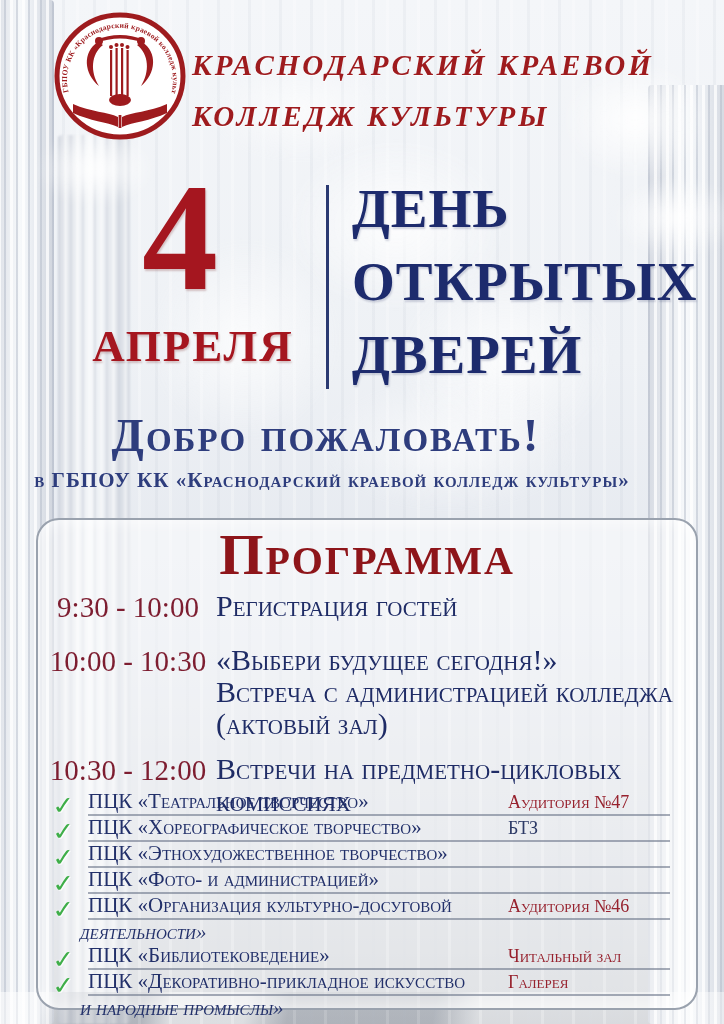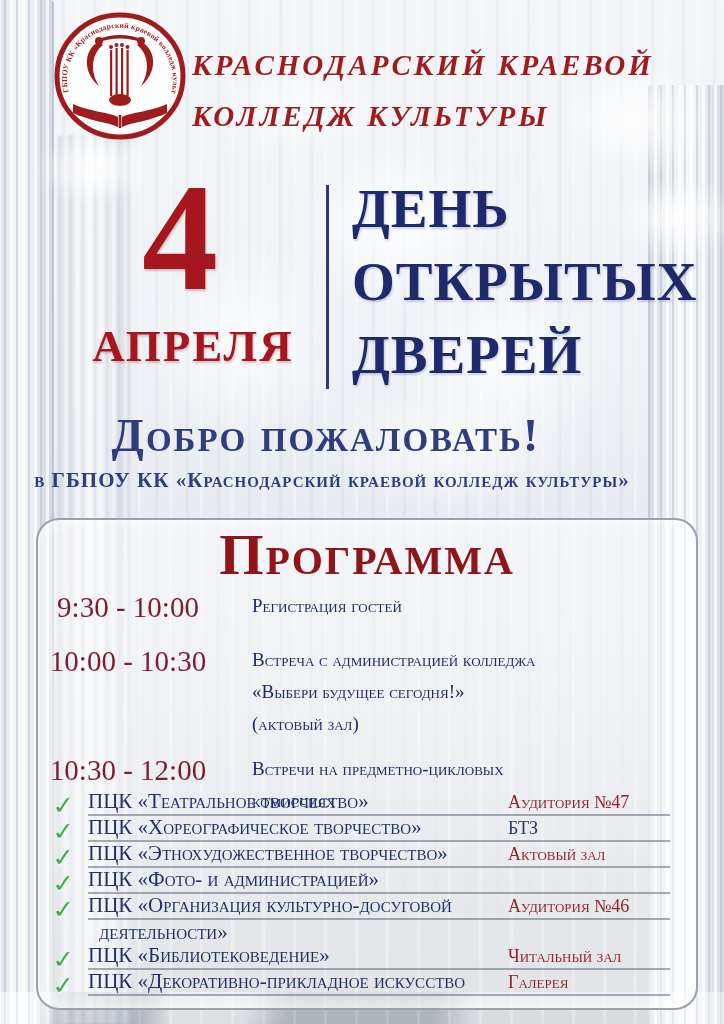--- a/index.html
+++ b/index.html
@@ -87,33 +87,33 @@
     font-variant:small-caps; font-weight:700; font-size:57px; letter-spacing:2px; color:#8e151a;
   }
   .schedule { position:absolute; left:6px; top:70px; width:636px; }
   .sched-row { display:flex; align-items:flex-start; }
   .sched-row.r1 { margin-bottom:20px; }
   .sched-row.r2 { margin-bottom:13px; }
   .sched-time {
     flex:0 0 168px; text-align:center; font-size:29px; line-height:34px;
     color:#7d1d30; white-space:nowrap;
   }
-  .sched-desc { font-variant:small-caps; font-size:19px; line-height:32px; color:#1f2c66; padding-left:4px;margin-left:36px; }
+  .sched-desc { font-variant:small-caps; font-size:30px; line-height:32px; color:#1f2c66; padding-left:4px; }
   
   .committees { position:absolute; left:14px; top:270px; width:618px; }
   .com-row { position:relative; }
   .com-line1 {
     display:flex; align-items:baseline; margin-left:36px; height:24px;
     border-bottom:2px solid rgba(108,118,138,.6);
     gap:30px;
   }
   .com-name { flex:1 1 auto; font-variant:small-caps; font-size:21px; line-height:23px; color:#22306a; white-space:nowrap; overflow:hidden; }
   .com-loc  { flex:0 0 162px; font-variant:small-caps; font-size:18px; color:#97222e; white-space:nowrap; }
   .com-loc.loc-navy { color:#2d3a66; }
-  .com-line2 { margin-left:47px; height:24px; font-variant:small-caps; font-size:21px; line-height:24px; color:#22306a; }
+  .com-line2 { margin-left:28px; height:24px; font-variant:small-caps; font-size:21px; line-height:24px; color:#22306a;font-style:italic; }
   .check {
     position:absolute; left:2px; top:4px; width:30px;
     color:#3fae49; font-size:24px; font-weight:700; line-height:22px;
     transform:rotate(-6deg) scaleX(1.15);
     text-shadow:0 0 2px #fff, 1px 1px 0 rgba(255,255,255,.8);
     font-family:"DejaVu Sans",sans-serif;
   }
 </style>
 </head>
 <body>
@@ -189,22 +189,22 @@
     <div class="schedule">
       <div class="sched-row r1">
         <div class="sched-time">9:30 - 10:00</div>
         <div class="sched-desc">
           <div>Регистрация гостей</div>
         </div>
       </div>
       <div class="sched-row r2">
         <div class="sched-time">10:00 - 10:30</div>
         <div class="sched-desc">
+          <div>«Выбери будущее сегодня!»</div>
           <div>Встреча с администрацией колледжа</div>
-          <div>«Выбери будущее сегодня!»</div>
           <div>(актовый зал)</div>
         </div>
       </div>
       <div class="sched-row r3">
         <div class="sched-time">10:30 - 12:00</div>
         <div class="sched-desc">
           <div>Встречи на предметно-цикловых</div>
           <div>комиссиях</div>
         </div>
       </div>
@@ -225,21 +225,20 @@
         <div class="com-line1">
           <span class="com-name">ПЦК «Хореографическое творчество»</span>
           <span class="com-loc loc-navy">БТЗ</span>
         </div>
       </div>
 
       <div class="com-row">
         <span class="check">✓</span>
         <div class="com-line1">
           <span class="com-name">ПЦК «Этнохудожественное творчество»</span>
-          <span class="com-loc">Актовый зал</span>
         </div>
       </div>
 
       <div class="com-row">
         <span class="check">✓</span>
         <div class="com-line1">
           <span class="com-name">ПЦК «Фото- и администрацией»</span>
         </div>
       </div>
 
@@ -259,17 +258,18 @@
           <span class="com-loc">Читальный зал</span>
         </div>
       </div>
 
       <div class="com-row">
         <span class="check">✓</span>
         <div class="com-line1">
           <span class="com-name">ПЦК «Декоративно-прикладное искусство</span>
           <span class="com-loc">Галерея</span>
         </div>
+        <div class="com-line2">и народные промыслы»</div>
       </div>
 
     </div>
   </div>
 </div>
 
 </body></html>

